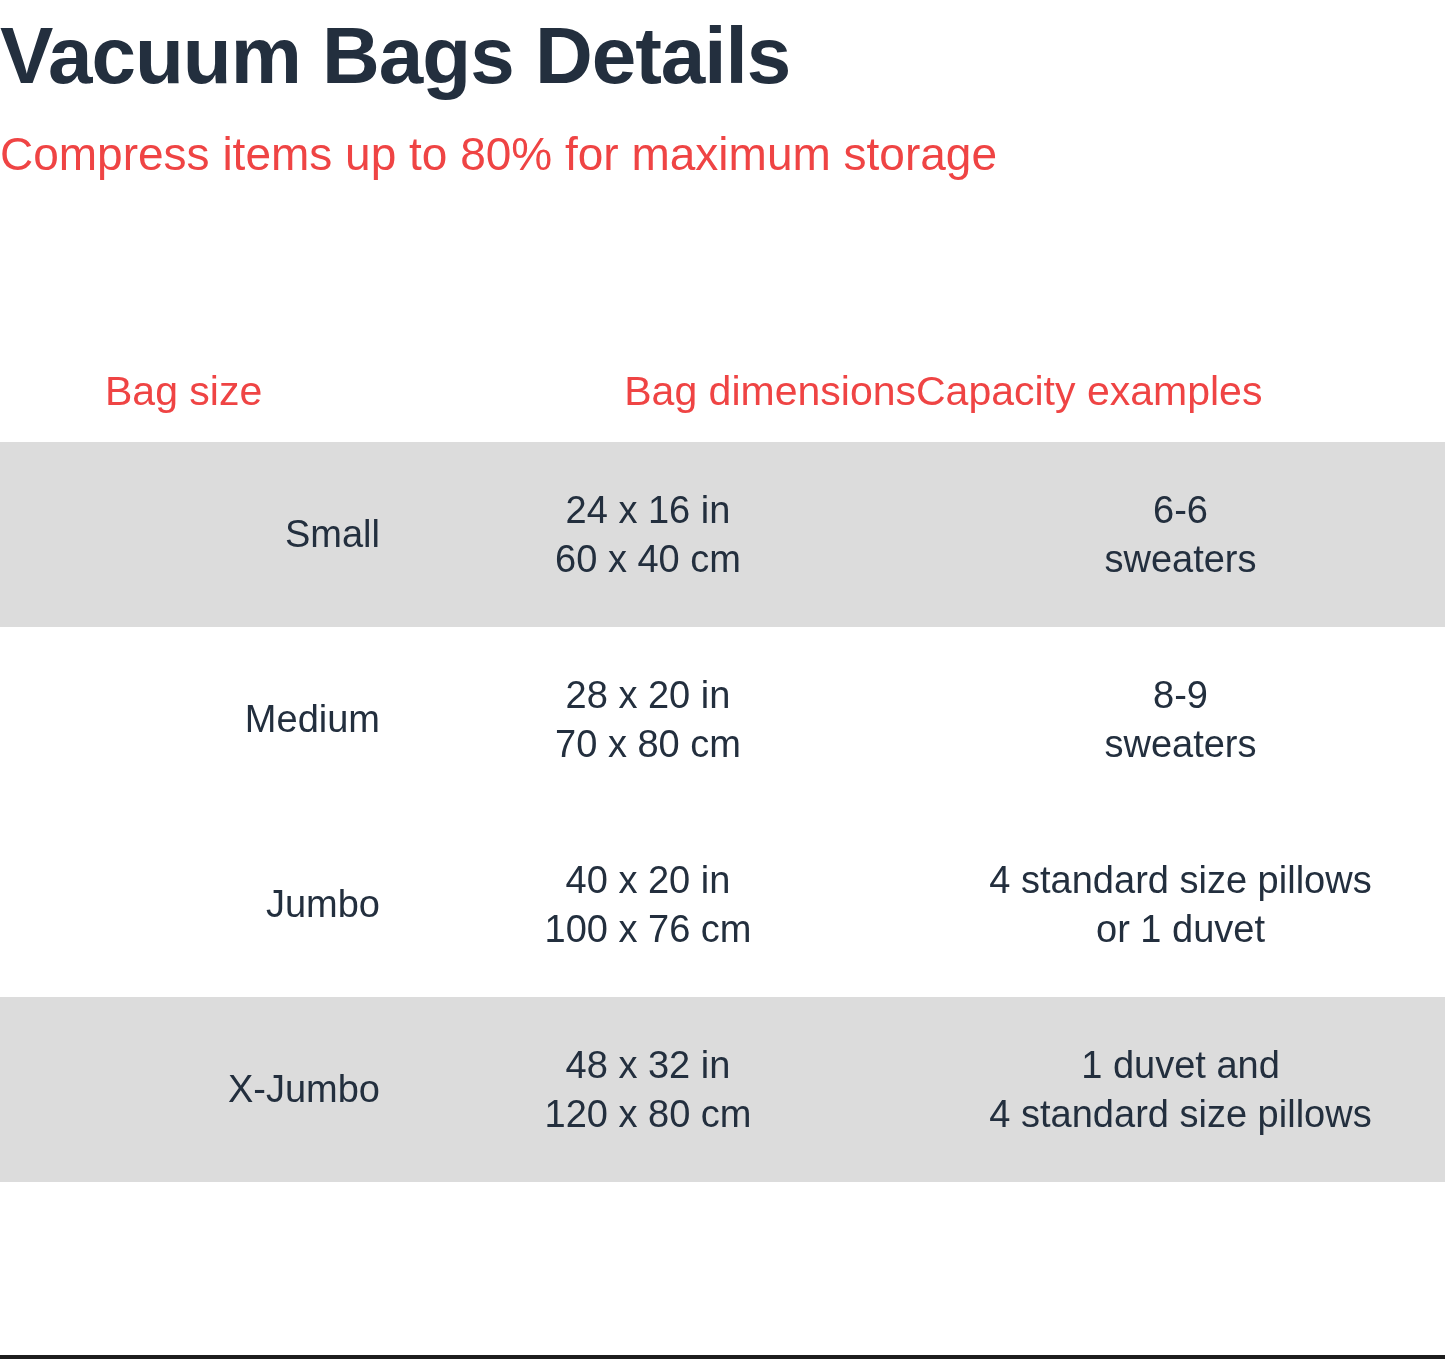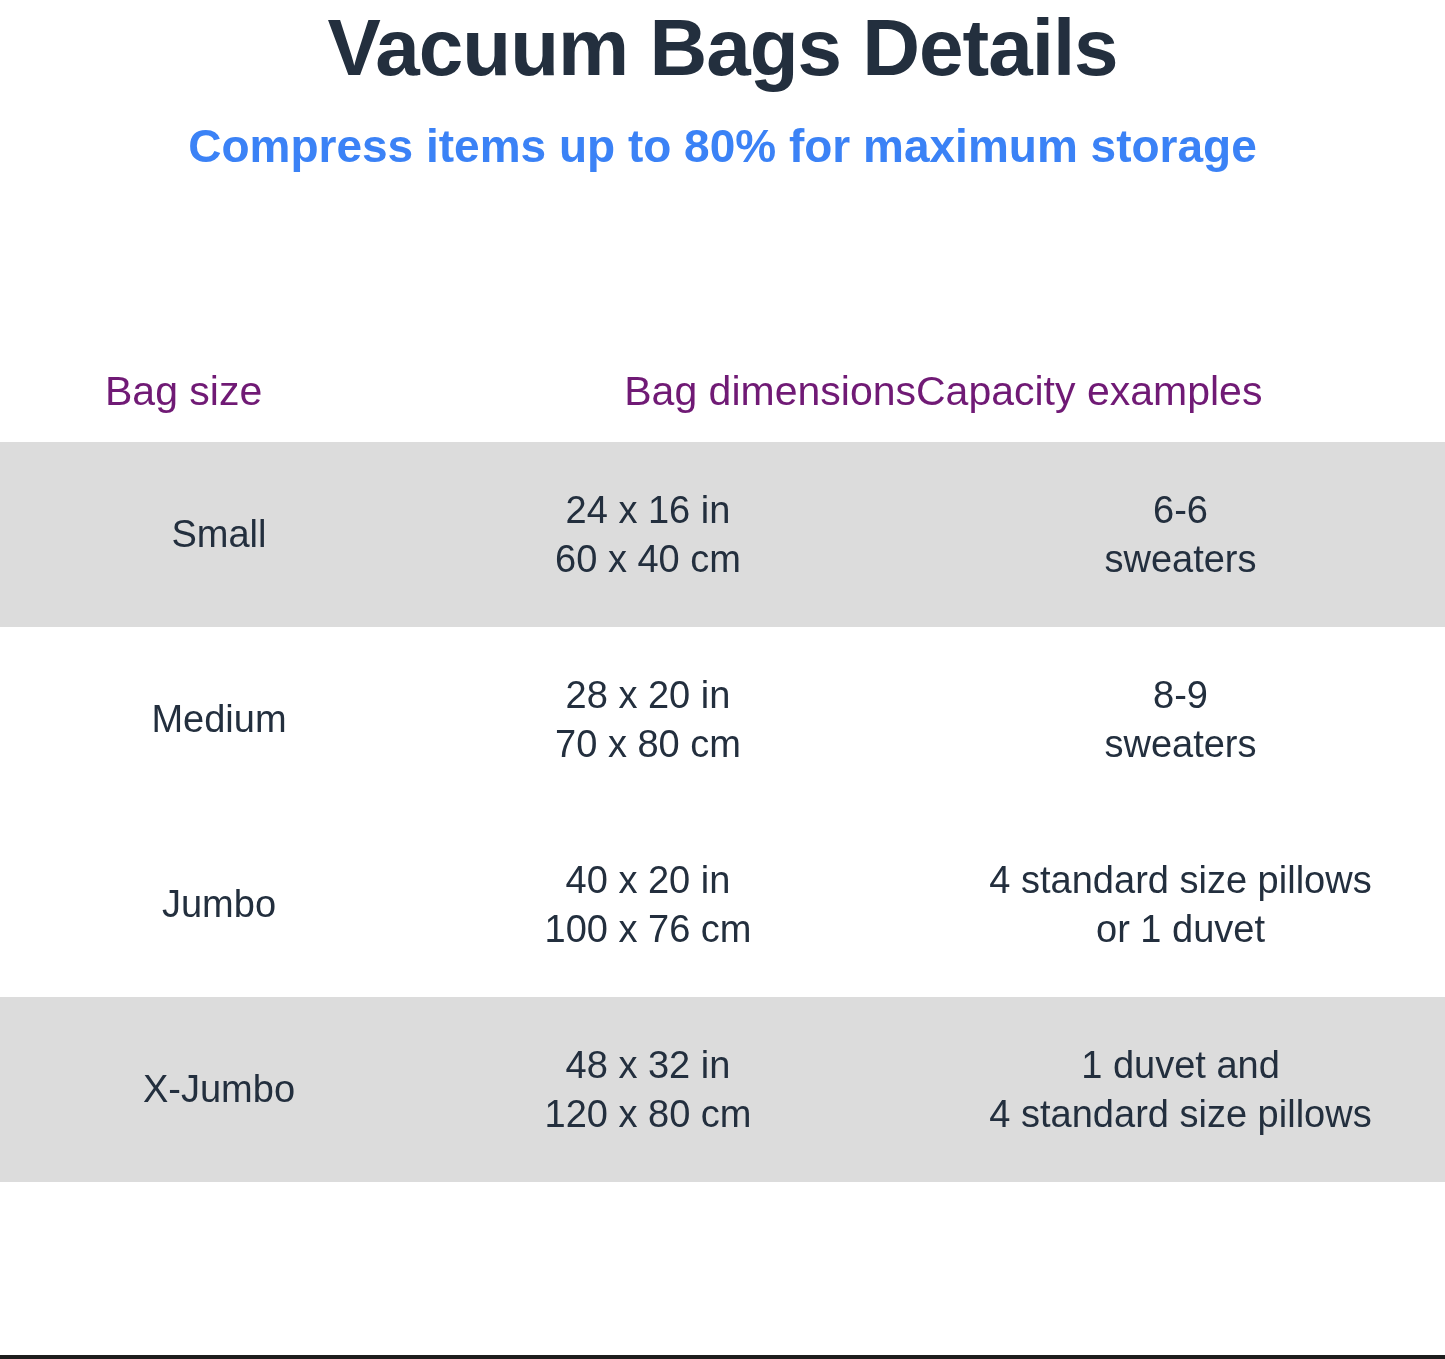--- a/index.html
+++ b/index.html
@@ -20,38 +20,39 @@
     width: 1445px;
     height: 1359px;
     position: relative;
     box-sizing: border-box;
     background: #ffffff;
     border-bottom: 4px solid #1d1d1d;
   }
 
   
   .header {
-    text-align: center;
+    padding-top: 8px;
+    text-align: left;
   }
   .page-title {
     margin: 0;
     font-size: 80px;
     line-height: 96px;
     font-weight: 700;
     letter-spacing: -1px;
     color: #232f3e;
     white-space: nowrap;
   }
   .page-subtitle {
     margin: 0;
     padding-top: 22px;
     font-size: 46px;
     line-height: 56px;
-    font-weight: 700;
-    color: #3b82f6;
+    font-weight: 400;
+    color: #ef4444;
     white-space: nowrap;
   }
 
   
   .spec-table {
     position: absolute;
     top: 340px;
     left: 0;
     width: 1445px;
     border-collapse: collapse;
@@ -59,42 +60,42 @@
   }
   .spec-table col.c1 { width: 380px; }
   .spec-table col.c2 { width: 536px; }
   .spec-table col.c3 { width: 529px; }
 
   .spec-table thead th {
     height: 102px;
     padding: 0;
     font-size: 41px;
     font-weight: 400;
-    color: #701a75;
+    color: #ef4444;
     vertical-align: middle;
     background: #ffffff;
   }
   .spec-table thead th.col-size    { text-align: left; padding-left: 105px; }
   .spec-table thead th.col-dims    { text-align: right; }
   .spec-table thead th.col-cap     { text-align: left; }
 
   .spec-table tbody tr { height: 185px; }
   .spec-table tbody tr.shaded td { background: #dcdcdc; }
   .spec-table tbody tr.plain  td { background: #ffffff; }
 
   .spec-table tbody td {
     padding: 0;
     font-size: 38px;
     line-height: 49px;
     font-weight: 400;
     color: #232f3e;
     vertical-align: middle;
   }
   .spec-table tbody td.cell-size {
-    text-align: center;
+    text-align: right;
     padding-left: 58px;
     margin-left: 40px;
   }
   .spec-table tbody td.cell-dims { text-align: center; }
   .spec-table tbody td.cell-cap  { text-align: center; }
 
   .line { display: block; }
 </style>
 </head>
 <body>

